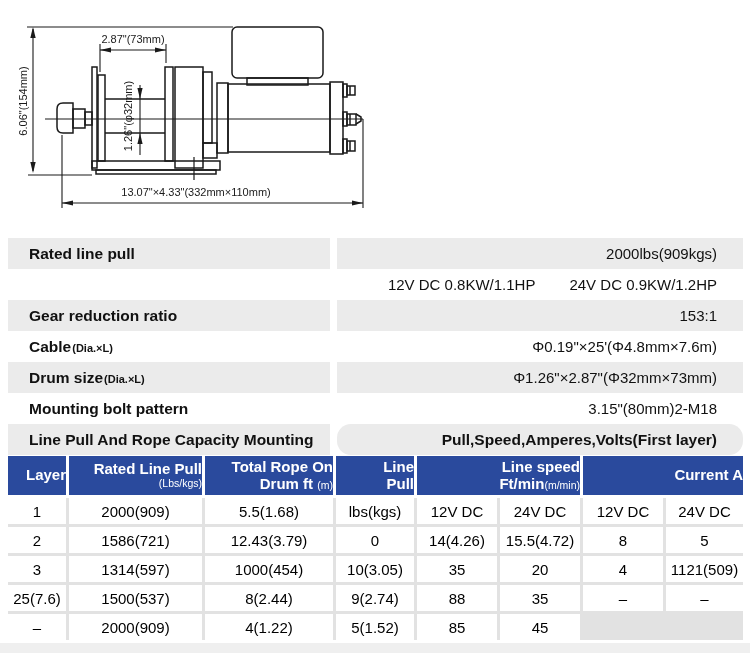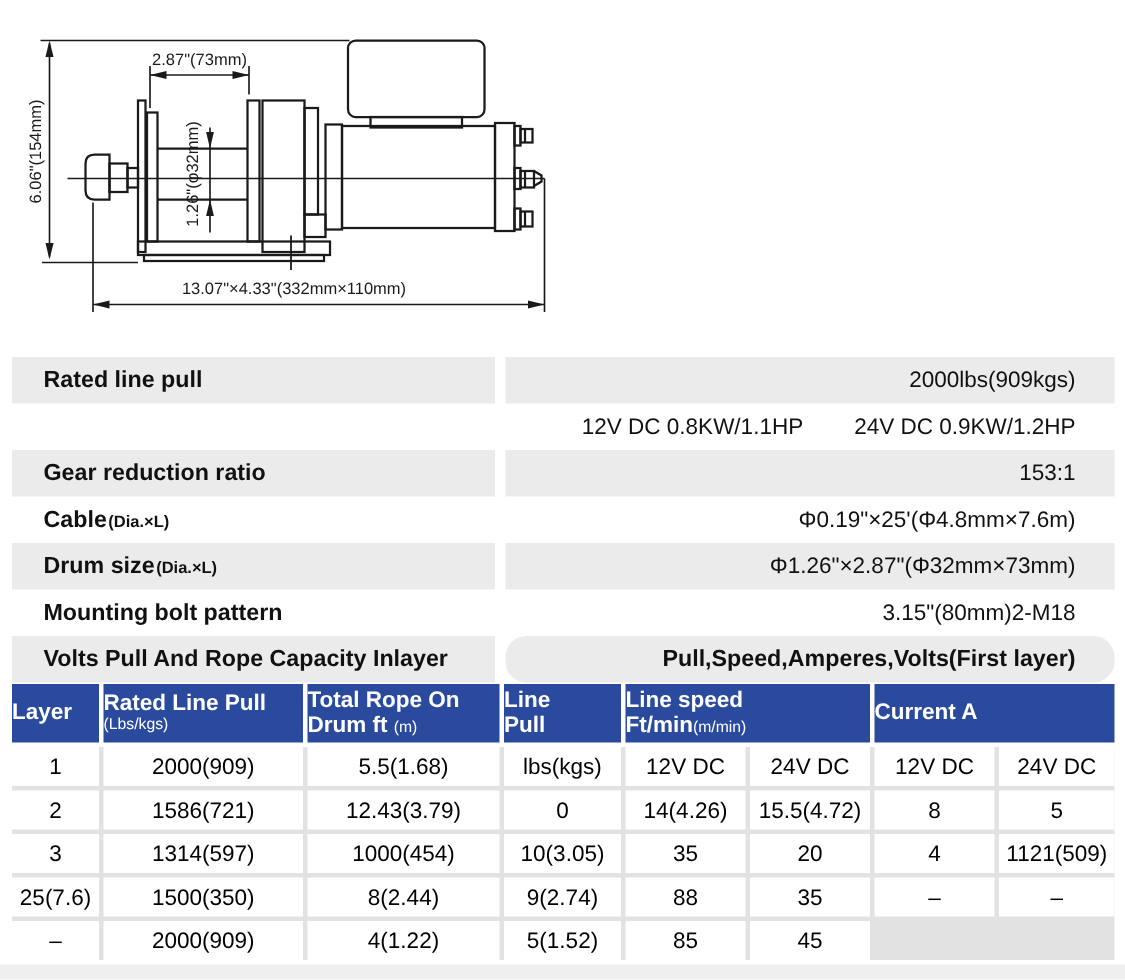--- a/index.html
+++ b/index.html
@@ -23,21 +23,21 @@
   
   .cap{position:absolute;top:456px;left:8px;width:735px;}
   .cap-header,.cap-body{
     display:grid;
     grid-template-columns:58px 133px 128px 78px 80px 80px 80px 77px;
     column-gap:3px;row-gap:3px;
   }
   .cap-header{height:39px;}
   .hcell{
     background:#2A4A9D;color:#fff;display:flex;flex-direction:column;
-    align-items:flex-start;justify-content:center;text-align:center;
+    align-items:flex-end;justify-content:center;text-align:center;
     font-weight:bold;font-size:15px;line-height:1.12;white-space:nowrap;
   }
   .hcell .sub{font-size:10.5px;font-weight:normal;}
   .hcell .subline{display:flex;align-items:baseline;}
   .span2{grid-column:span 2;}
   .cap-body{margin-top:3px;background:#e2e2e2;grid-auto-rows:26px;}
   .bcell{background:#fff;display:flex;align-items:center;justify-content:center;font-size:15px;color:#000;white-space:nowrap;}
   
   .footer-strip{position:absolute;left:0;top:643px;width:750px;height:10px;background:#efefef;}
   .dimtext{font-size:11px;fill:#1a1a1a;font-family:"Liberation Sans",sans-serif;}
@@ -183,21 +183,21 @@
         <span>Mounting bolt pattern</span>
       </div>
     <div class="spec-gap"></div>
     <div class="spec-cell spec-value">
         <span>3.15"(80mm)2-M18</span>
       </div>
   </div>
 
   <div class="spec-row gray">
     <div class="spec-cell spec-label">
-        <span>Volts Pull And Rope Capacity Inlayer</span>
+        <span>Line Pull And Rope Capacity Mounting</span>
       </div>
     <div class="spec-gap"></div>
     <div class="spec-cell spec-value bold">
         <span>Pull,Speed,Amperes,Volts(First layer)</span>
       </div>
   </div>
 
 </div>
 
 <div class="cap">
@@ -252,21 +252,21 @@
     <div class="bcell">3</div>
     <div class="bcell">1314(597)</div>
     <div class="bcell">1000(454)</div>
     <div class="bcell">10(3.05)</div>
     <div class="bcell">35</div>
     <div class="bcell">20</div>
 
     <div class="bcell">4</div>
     <div class="bcell">1121(509)</div>
     <div class="bcell">25(7.6)</div>
-    <div class="bcell">1500(350)</div>
+    <div class="bcell">1500(537)</div>
     <div class="bcell">8(2.44)</div>
     <div class="bcell">9(2.74)</div>
     <div class="bcell">88</div>
     <div class="bcell">35</div>
 
     <div class="bcell">–</div>
     <div class="bcell">–</div>
     <div class="bcell">–</div>
     <div class="bcell">2000(909)</div>
     <div class="bcell">4(1.22)</div>

